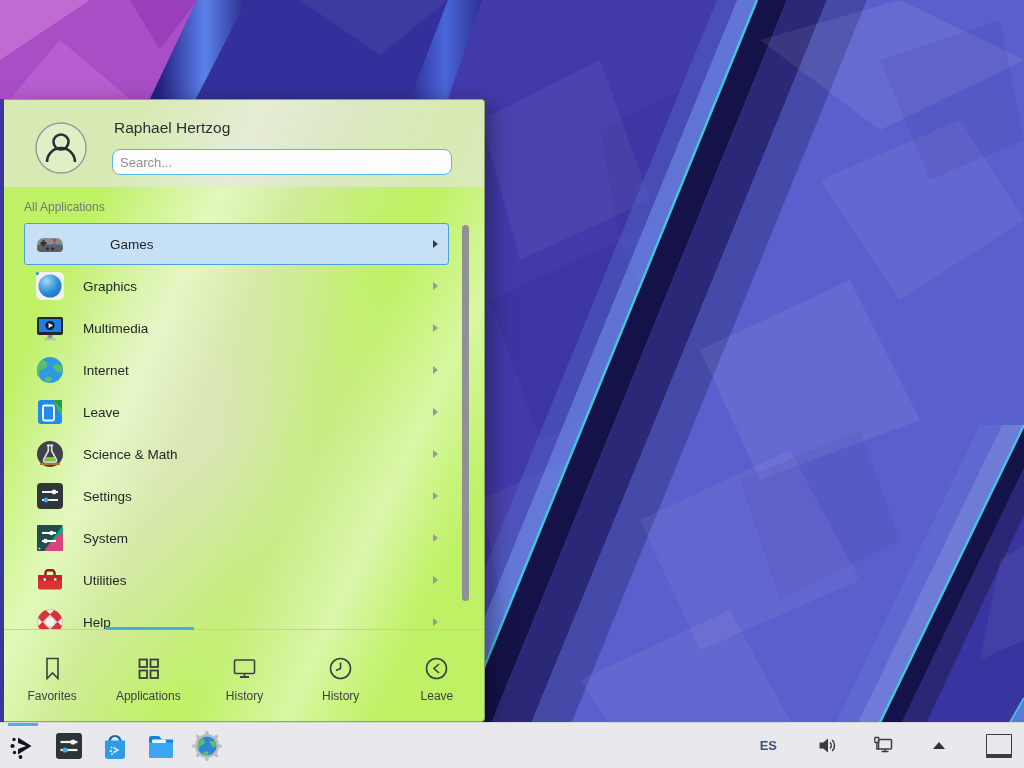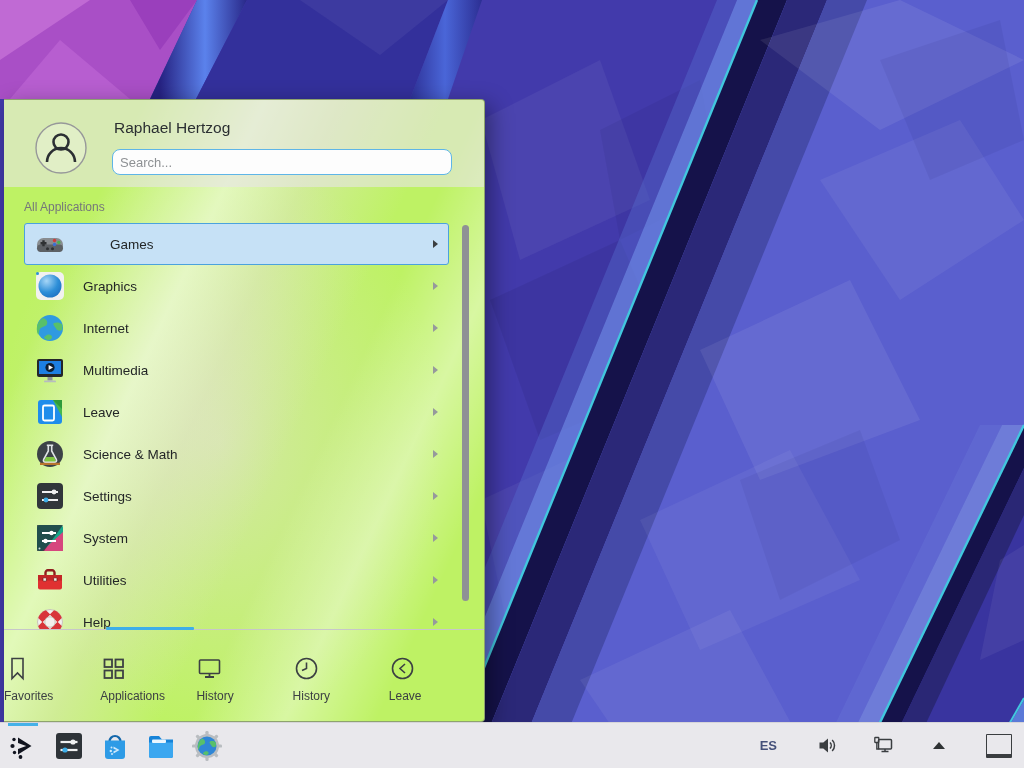--- a/index.html
+++ b/index.html
@@ -44,21 +44,21 @@
   .arrow { position:absolute; right:10px; top:50%; margin-top:-4px; width:0; height:0;
     border-left:5px solid #96999c; border-top:4px solid transparent; border-bottom:4px solid transparent; }
   .row.sel .arrow { border-left-color:#3b3e40; }
 
   .scroll-thumb { position:absolute; left:458px; top:125px; width:7px; height:376px; border-radius:3.5px; background:#8f9195; }
 
   .tab-sep { position:absolute; left:0; top:529px; width:481px; height:1px; background:#c7c6ca; }
   .tab-underline { position:absolute; left:102px; top:527px; width:88px; height:3px; background:#3daee9; border-radius:1px; }
 
   .tabbar { position:absolute; left:0; top:531px; width:481px; height:92px; display:flex; }
-  .tab { flex:1 1 0; display:flex; flex-direction:column; justify-content:center; gap:7px; padding-top:4px; }
+  .tab { flex:1 1 0; display:flex; flex-direction:column; align-items:center; justify-content:center; gap:7px; padding-top:4px; }
   .tab svg { width:27px; height:27px; }
   .tab .tlbl { font-size:12px; color:#3c4043; }
 
   
   .taskbar {
     position:absolute; left:0; bottom:0; width:1024px; height:46px;
     background:#e9e8ec; border-top:1px solid rgba(0,0,0,.08);
     display:flex; align-items:center;
   }
   .launcher-btn { position:relative; width:46px; height:46px; display:flex; align-items:center; justify-content:center; }
@@ -193,42 +193,42 @@
             <circle cx="16" cy="16" r="11.5" fill="url(#gfx)"></circle>
           </svg>
         </span>
         <span class="lbl">Graphics</span>
         <span class="arrow"></span>
       </div>
 
       <div class="row">
         <span class="ic">
           <svg viewBox="0 0 32 32">
-            <circle cx="16" cy="16" r="13" fill="#2f9ae0"></circle>
-            <path d="M9 6c3 1 5 3 4 6s-5 2-7 5c-1.5 2.2-.5 5-2 5.5A13 13 0 0 1 9 6z" fill="#58c06a"></path>
-            <path d="M20 11c2.5-1 6-.5 8 1 .6 2 .6 4 0 6-2.5 1.5-5 .5-6-1.5s-4-4-2-5.5z" fill="#58c06a"></path>
-            <path d="M13 23c2-1 5 0 5 2s-2.5 3.5-4.5 3A13 13 0 0 1 10 26c.5-1.5 1.5-2.4 3-3z" fill="#58c06a"></path>
-          </svg>
-        </span>
-        <span class="lbl">Internet</span>
-        <span class="arrow"></span>
-      </div>
-
-      <div class="row">
-        <span class="ic">
-          <svg viewBox="0 0 32 32">
             <rect x="3" y="5" width="26" height="18" rx="2" fill="#23262a"></rect>
             <rect x="5" y="7" width="22" height="13" fill="#1d7fe3"></rect>
             <circle cx="16" cy="13.5" r="4.6" fill="#10141c" opacity=".9"></circle>
             <path d="M14.6 10.9v5.2l4.4-2.6z" fill="#ffffff"></path>
             <rect x="13.5" y="23" width="5" height="3.5" fill="#8d9298"></rect>
             <rect x="10" y="26.5" width="12" height="1.8" rx=".9" fill="#b7bcc0"></rect>
           </svg>
         </span>
         <span class="lbl">Multimedia</span>
+        <span class="arrow"></span>
+      </div>
+
+      <div class="row">
+        <span class="ic">
+          <svg viewBox="0 0 32 32">
+            <circle cx="16" cy="16" r="13" fill="#2f9ae0"></circle>
+            <path d="M9 6c3 1 5 3 4 6s-5 2-7 5c-1.5 2.2-.5 5-2 5.5A13 13 0 0 1 9 6z" fill="#58c06a"></path>
+            <path d="M20 11c2.5-1 6-.5 8 1 .6 2 .6 4 0 6-2.5 1.5-5 .5-6-1.5s-4-4-2-5.5z" fill="#58c06a"></path>
+            <path d="M13 23c2-1 5 0 5 2s-2.5 3.5-4.5 3A13 13 0 0 1 10 26c.5-1.5 1.5-2.4 3-3z" fill="#58c06a"></path>
+          </svg>
+        </span>
+        <span class="lbl">Internet</span>
         <span class="arrow"></span>
       </div>
 
       <div class="row">
         <span class="ic">
           <svg viewBox="0 0 32 32">
             <rect x="4" y="4" width="24" height="24" rx="3" fill="#1f8ceb"></rect>
             <path d="M19 4 H28 V21 Z" fill="#45b94d"></path>
             <path d="M19 4 L28 13 V4 Z" fill="#2f9a3a"></path>
             <rect x="9" y="9.5" width="11" height="15" rx="1.5" fill="none" stroke="#ffffff" stroke-width="1.8"></rect>

